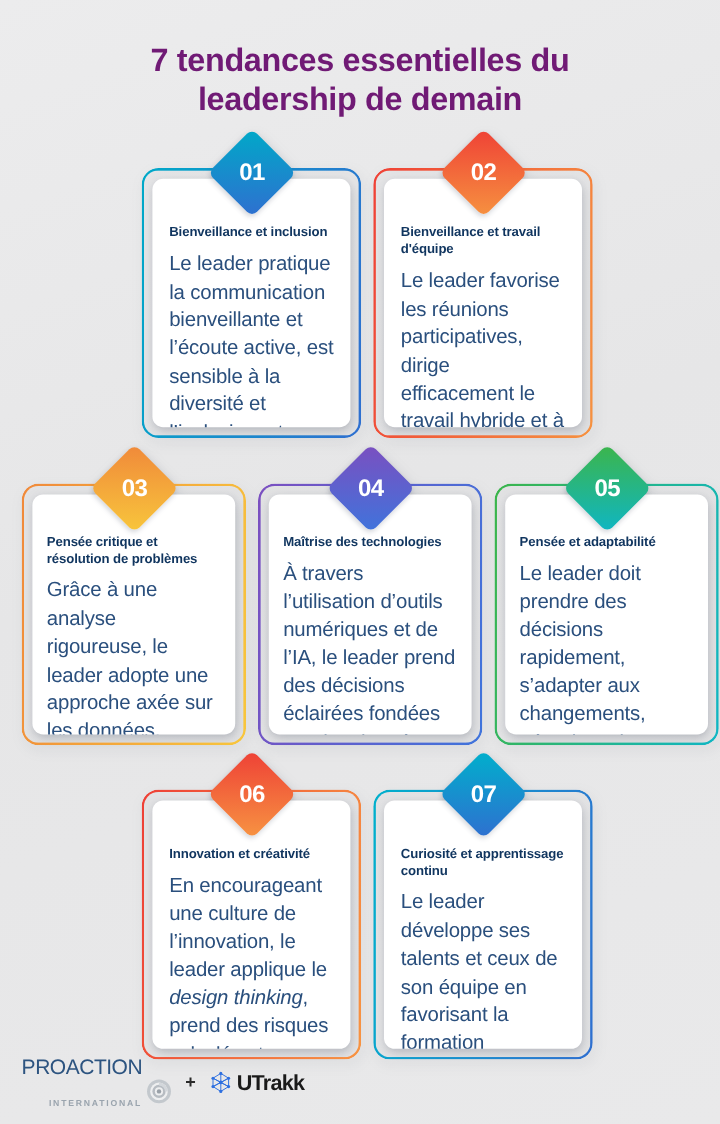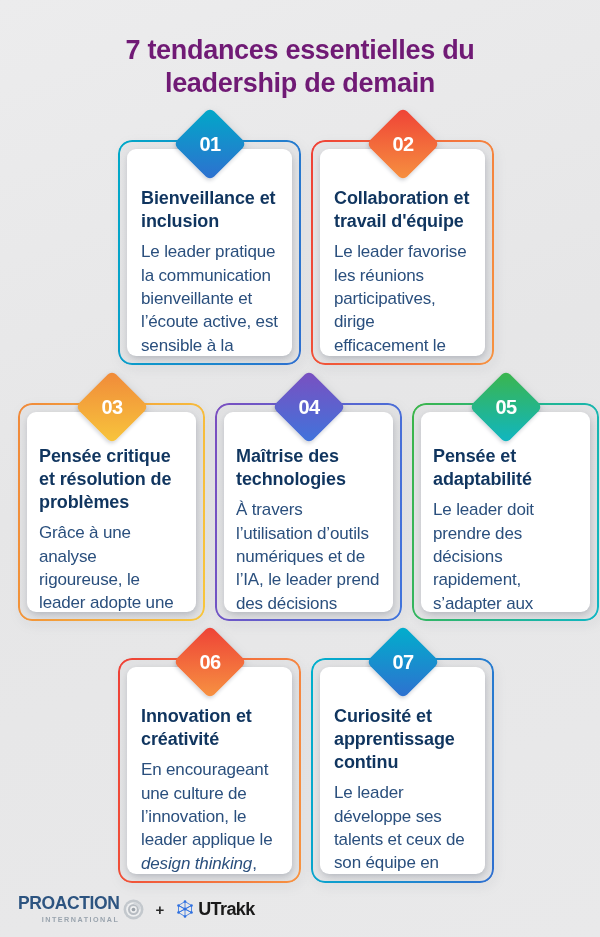--- a/index.html
+++ b/index.html
@@ -73,21 +73,21 @@
     bottom: 9px;
     background: #ffffff;
     border-radius: 9px;
     box-shadow: 0 2px 5px rgba(60,70,90,0.13);
     padding: 38px 14px 10px 14px;
     overflow: hidden;
   }
   .row-2 .card .panel { padding: 33px 12px 4px 12px; }
 
   .card h3 {
-    font-size: 18px;
+    font-size: 11px;
     font-weight: bold;
     line-height: 1.28;
     color: #10355f;
     margin-bottom: 7px;
     letter-spacing: -0.1px;
   }
   .card p {
     font-size: 17px;
     line-height: 1.38;
     color: #2a4f7d;
@@ -131,33 +131,33 @@
     gap: 9px;
   }
   .pa-logo {
     display: flex;
     align-items: flex-end;
     gap: 4px;
   }
   .pa-words { line-height: 1; }
   .pa-main {
     font-size: 17.5px;
-    font-weight: bold;
+    font-weight: normal;
     color: #2d5480;
     letter-spacing: -0.4px;
     display: block;
   }
   .pa-sub {
     font-size: 7.2px;
     font-weight: bold;
     color: #9aa4ae;
     letter-spacing: 1.5px;
     display: block;
     text-align: right;
-    margin-top: 3px;
+    margin-top: 17px;
   }
   .plus {
     font-size: 15px;
     font-weight: bold;
     color: #2a2a2a;
     padding: 0 2px;
   }
   .ut-logo {
     display: flex;
     align-items: center;
@@ -190,21 +190,21 @@
       <p>Le leader pratique la communication bienveillante et l’écoute active, est sensible à la diversité et l’inclusion, et promeut le bien-être au travail.</p>
     </div>
   </div>
 
   <div class="card">
     <div class="frame" style="background: linear-gradient(100deg, rgb(239, 65, 54) 0%, rgb(246, 146, 64) 100%);"></div>
     <div class="badge" style="background: linear-gradient(135deg, rgb(239, 65, 54) 0%, rgb(246, 146, 64) 100%);">
       <span>02</span>
     </div>
     <div class="panel">
-      <h3>Collaboration et travail d'équipe</h3>
+      <h3>Bienveillance et travail d'équipe</h3>
       <p>Le leader favorise les réunions participatives, dirige efficacement le travail hybride et à distance, encourage la co-création et délègue avec pertinence.</p>
     </div>
   </div>
 
 </div>
 
 <div class="row row-2">
 
   <div class="card">
     <div class="frame" style="background: linear-gradient(100deg, rgb(240, 137, 58) 0%, rgb(248, 198, 60) 100%);"></div>

